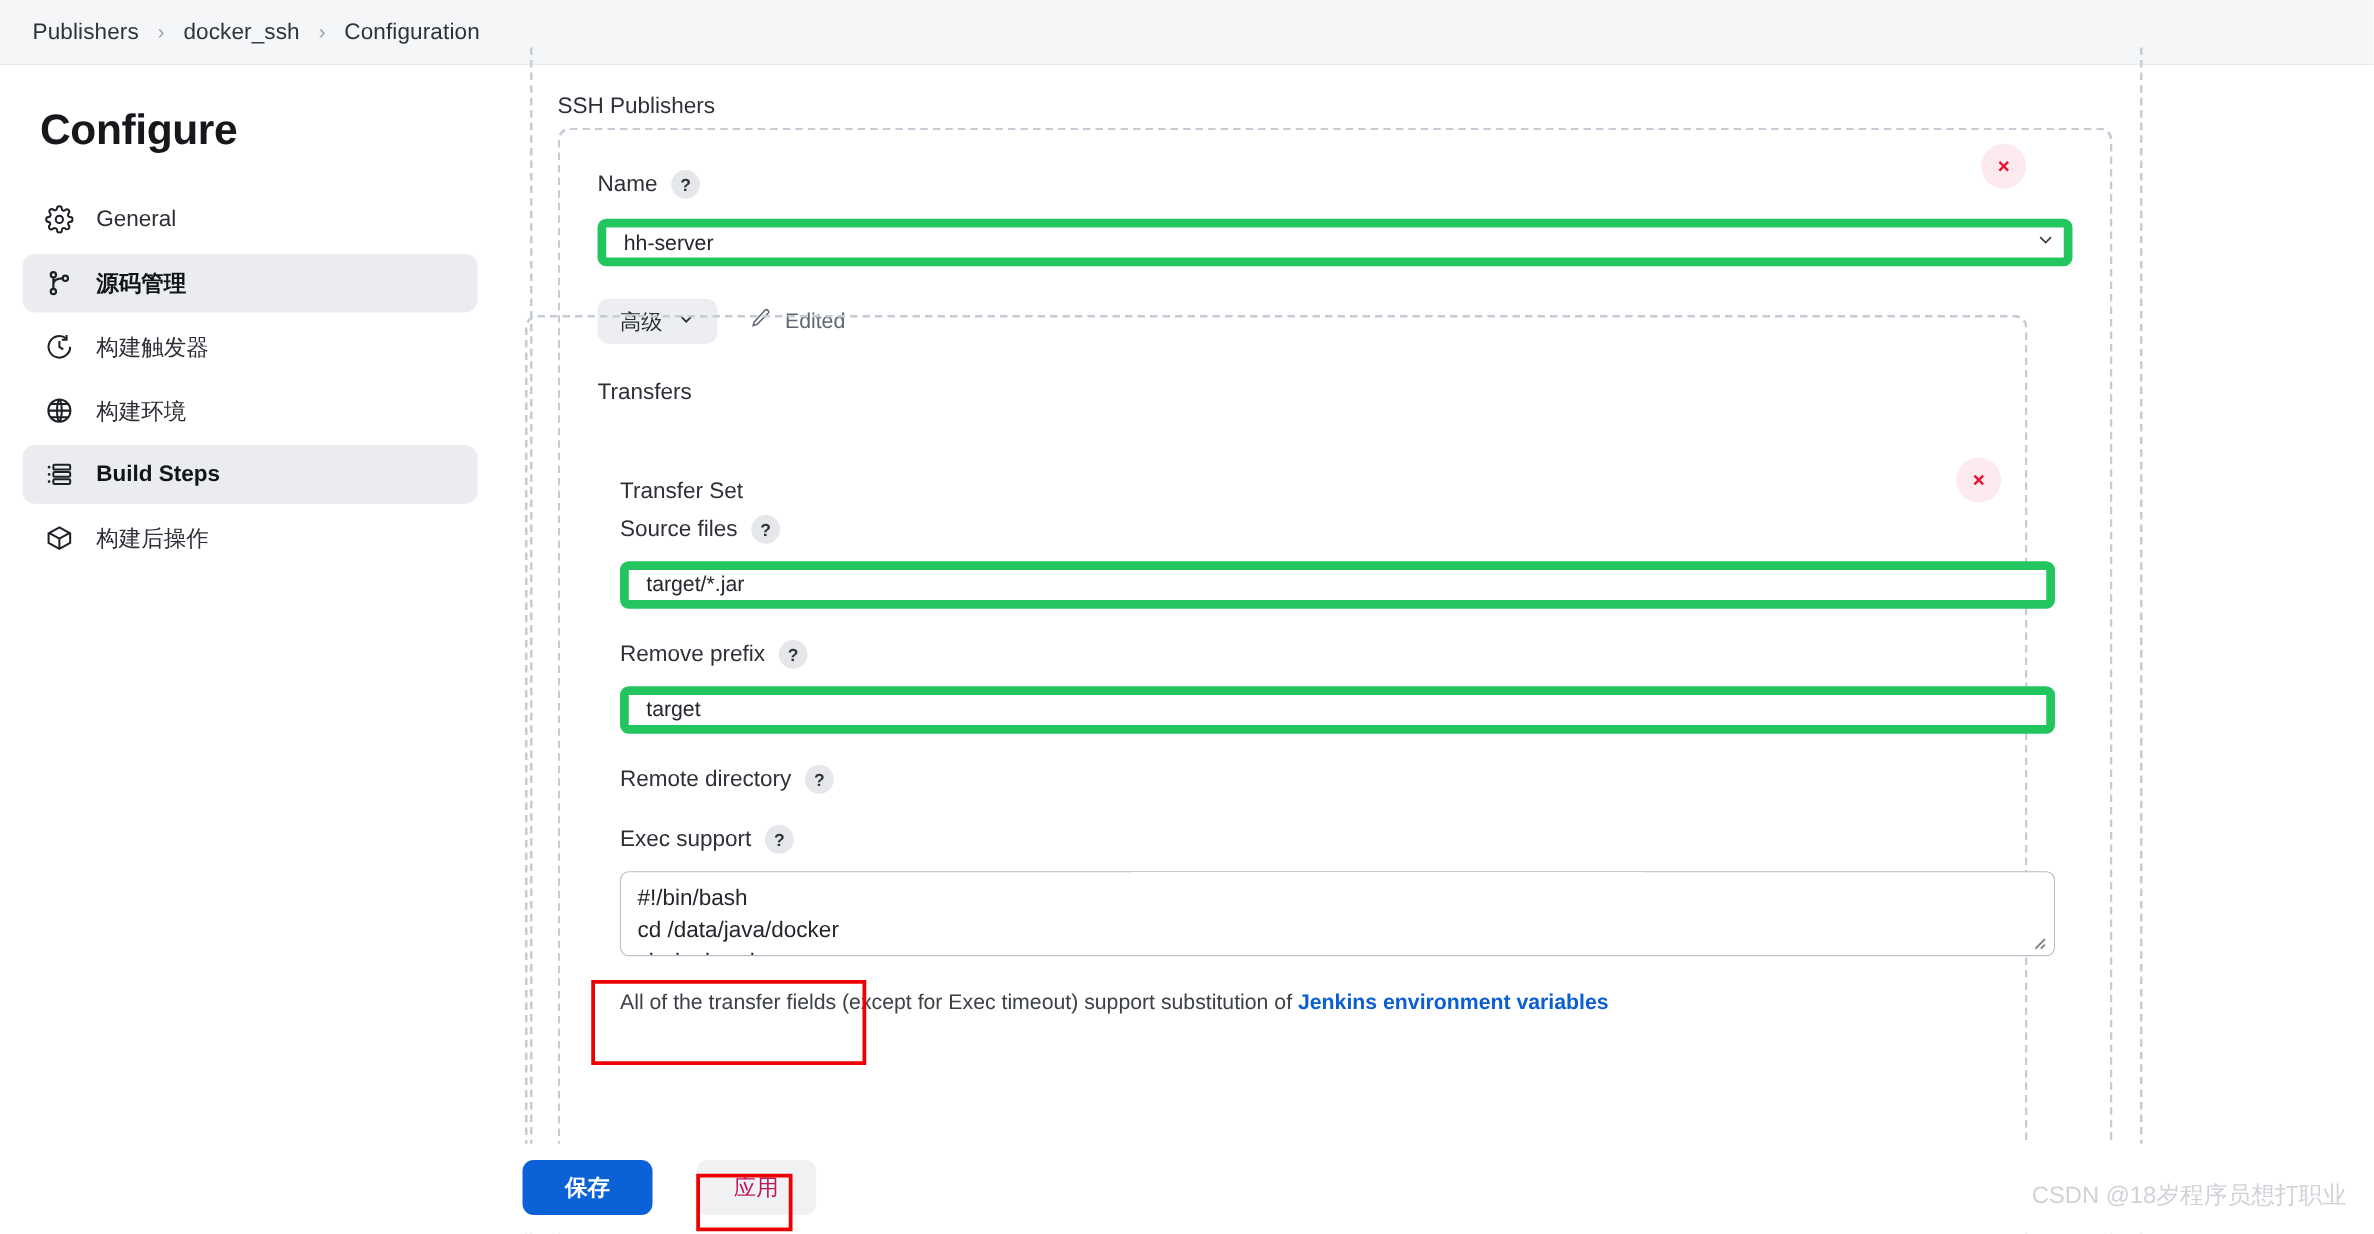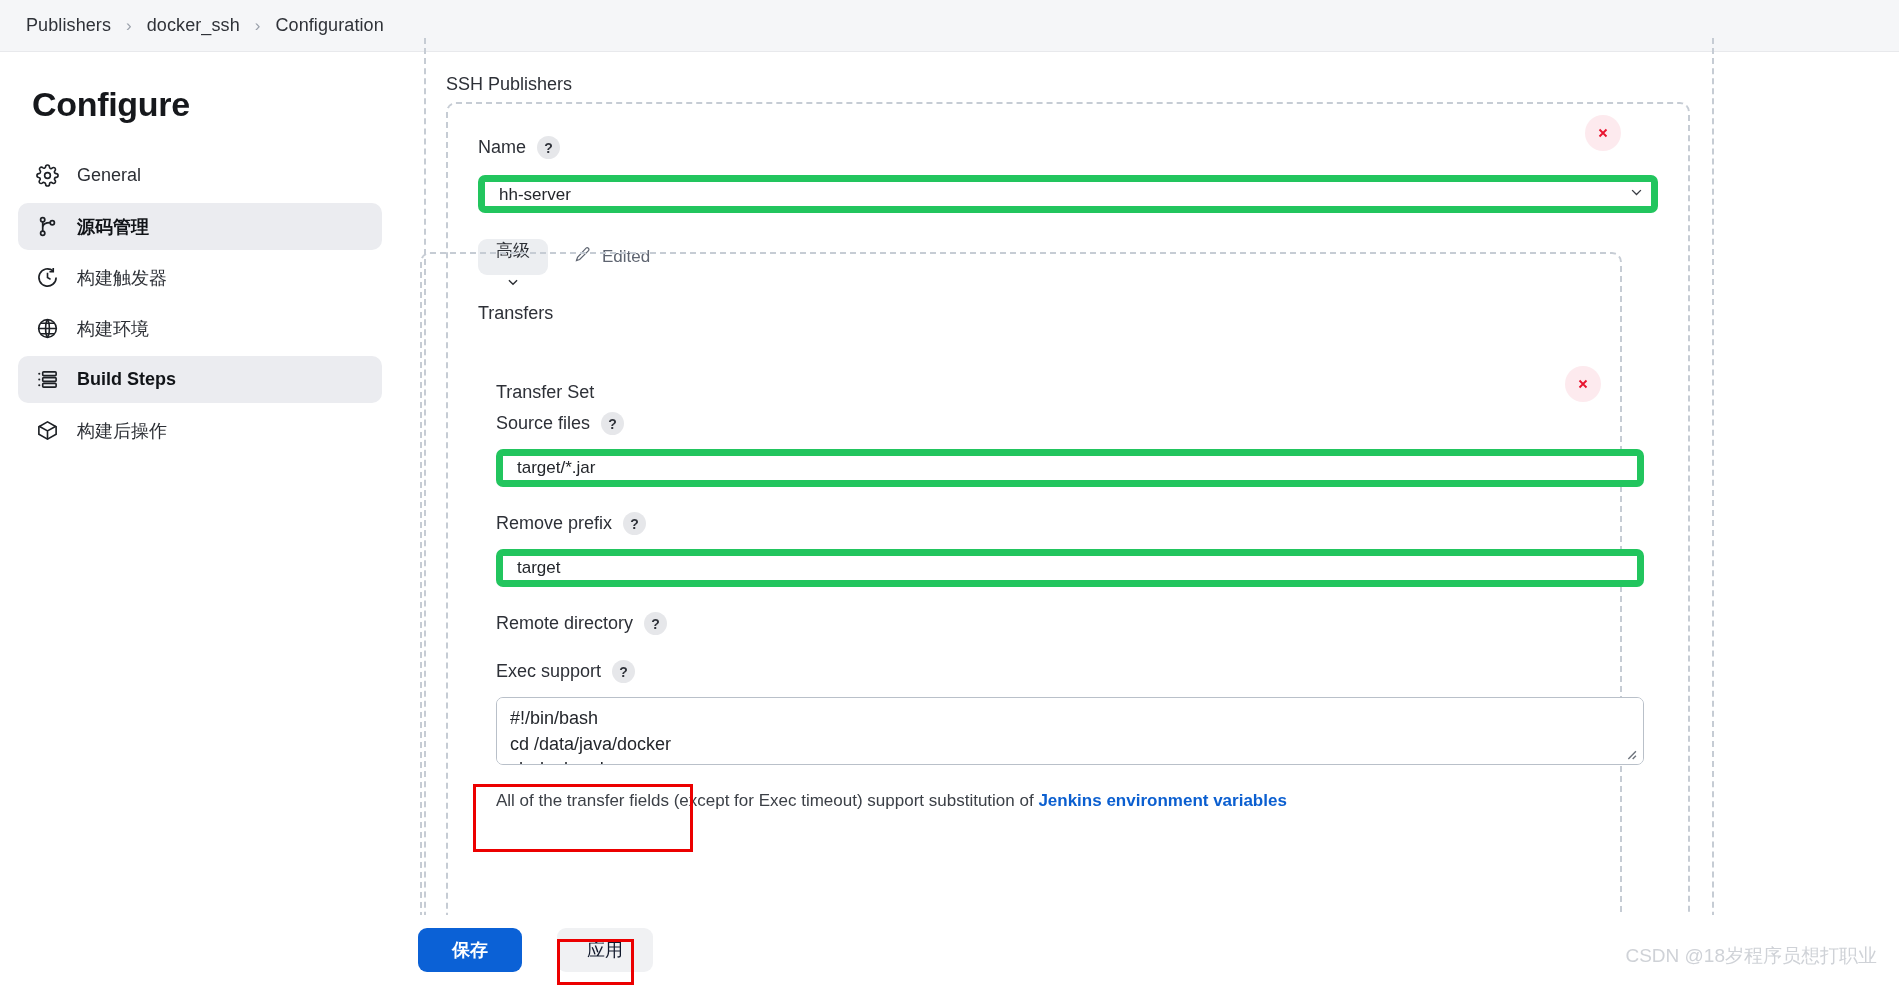--- a/index.html
+++ b/index.html
@@ -106,21 +106,21 @@
     font-family: inherit;
   }
   .ta-grip {
     position:absolute; right:7px; bottom:5px; color:#6e747d; pointer-events:none;
   }
 
   .adv-btn {
     display:inline-flex; align-items:center; gap:12px;
     height:36px; padding: 0 18px; border-radius: 9px;
     background:#eceef1; border:none; cursor:pointer;
-    font-size:17px; color:#2c2f35; font-family:inherit;flex-direction:column;
+    font-size:17px; color:#2c2f35; font-family:inherit;
   }
   .edited-wrap {
     display:inline-flex; align-items:center; gap:11px;
     font-size:17px; color:#5f6571; margin-left:26px;
   }
 
   .del-btn {
     position:absolute; width:36px; height:36px; border-radius:50%;
     background:#fdeaee; border:none; cursor:pointer;
     display:flex; align-items:center; justify-content:center;
@@ -139,21 +139,21 @@
   }
   .btn-save {
     position:absolute; left:18px; top:13px;
     height:44px; padding:0 34px; border-radius:9px; border:none;
     background:#0b61d6; color:#fff; font-size:18px; font-weight:700;
     cursor:pointer; font-family:inherit;
   }
   .btn-apply {
     position:absolute; left:157px; top:13px;
     height:44px; padding:0 30px; border-radius:9px; border:none;
-    background:#f0f1f3; color:#0f172a; font-size:18px;
+    background:#f0f1f3; color:#be185d; font-size:18px;
     cursor:pointer; font-family:Liberation Mono, monospace;
   }
 
   
   .annot {
     position:absolute; border:3px solid #ec0000; pointer-events:none; z-index:30;
   }
 
   .watermark {
     position:absolute; right:22px; bottom:18px;

